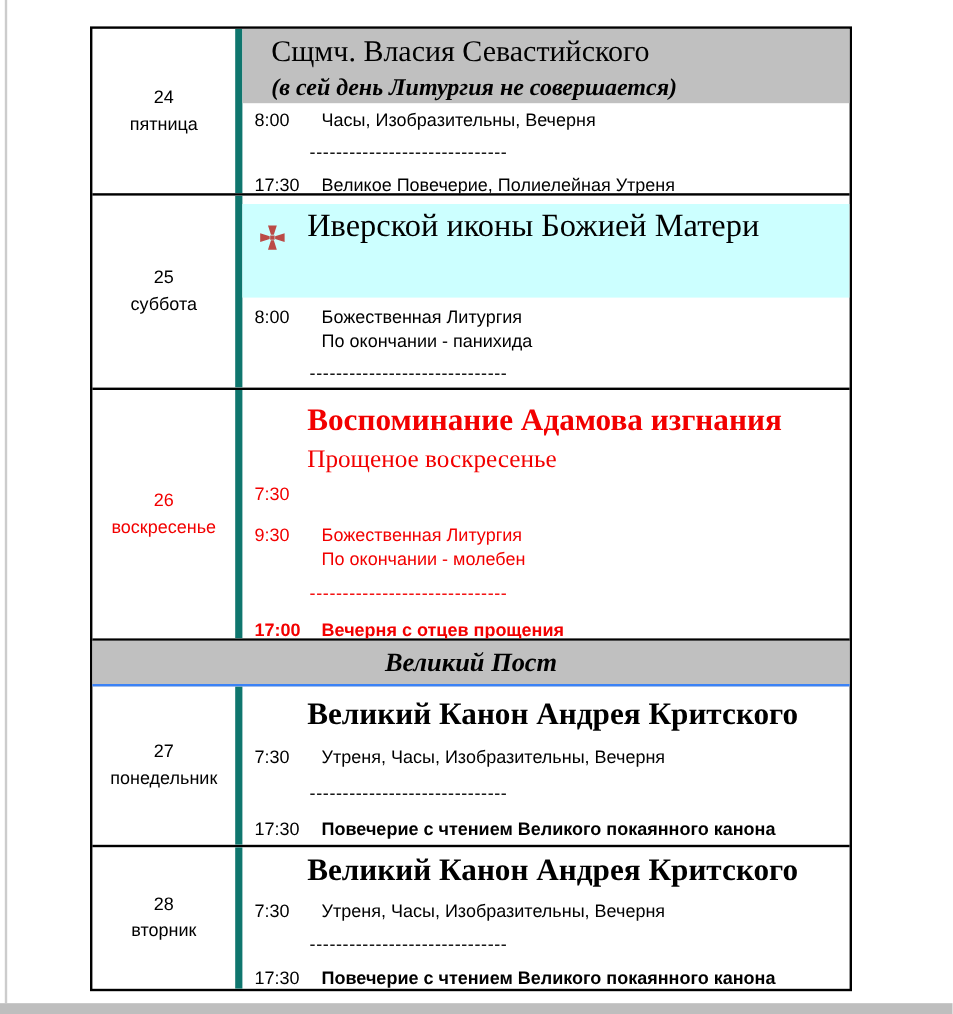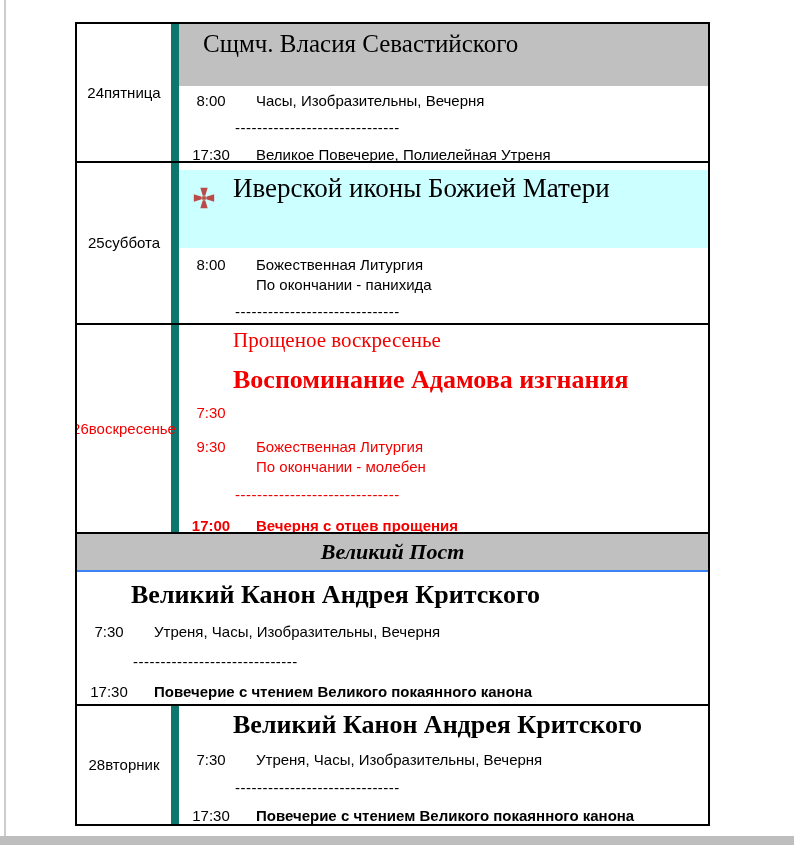--- a/index.html
+++ b/index.html
@@ -5,22 +5,22 @@
   html,body{margin:0;padding:0;background:#fff;}
   .sheet{position:relative;width:794px;height:845px;background:#ffffff;overflow:hidden;
          font-family:"Liberation Sans",sans-serif;color:#000;}
   .page-edge{position:absolute;left:4px;top:0;width:2px;height:836px;background:#cccccc;}
   .page-break{position:absolute;left:0;top:836px;width:794px;height:9px;background:#bebebe;}
 
   .cal{position:absolute;left:75px;top:22px;width:635px;box-sizing:border-box;
        border:2px solid #000;background:#fff;}
   .trow{display:flex;box-sizing:border-box;border-bottom:2px solid #000;overflow:hidden;}
   .trow:last-child{border-bottom:none;}
-  .date-cell{flex:none;width:102px;box-sizing:border-box;border-right:8px solid #0f766e;
-             display:flex;flex-direction:row;justify-content:center;align-items:center;
+  .date-cell{flex:none;width:125px;box-sizing:border-box;border-right:6px solid #0f766e;
+             display:flex;flex-direction:column;justify-content:center;align-items:center;
              font-size:15px;line-height:22px;text-align:center;}
   .svc-cell{flex:1;min-width:0;position:relative;}
   .red-row, .red-row .date-cell, .red-row .dashes{color:#f20000;}
   .bold{font-weight:bold;}
 
   .hdr-gray{height:62px;background:#c0c0c0;box-sizing:border-box;padding:3px 6px 0 24px;}
   .hg-title{font-family:"Liberation Serif",serif;font-size:25px;line-height:33px;white-space:nowrap;}
   .hg-sub{font-family:"Liberation Serif",serif;font-size:20px;line-height:27px;
           font-weight:bold;font-style:italic;white-space:nowrap;}
 
@@ -29,22 +29,22 @@
   .cross{position:absolute;left:12px;top:15px;width:26px;height:26px;}
   .hc-title{font-family:"Liberation Serif",serif;font-size:27px;line-height:33px;white-space:nowrap;}
   .hc-sub{font-family:"Liberation Serif",serif;font-size:20px;line-height:25px;white-space:nowrap;}
 
   .feast-line{font-family:"Liberation Serif",serif;margin-left:54px;white-space:nowrap;}
   .ft-big{font-size:26px;font-weight:bold;line-height:34px;}
   .ft-sub{font-size:21px;line-height:30px;}
 
   .events{padding-left:10px;}
   .event{display:flex;font-size:15px;line-height:21px;}
-  .time{flex:none;width:44px;text-align:center;white-space:nowrap;}
-  .ebody{margin-left:23px;min-width:0;}
+  .time{flex:none;width:44px;text-align:left;white-space:nowrap;}
+  .ebody{margin-left:12px;min-width:0;}
   .note{line-height:20px;}
   .dashes{margin-left:46px;font-size:15px;line-height:21px;letter-spacing:.5px;white-space:nowrap;}
 
   .banner-row{height:38px;box-sizing:border-box;border-bottom:2px solid #3b82f6;background:#c0c0c0;
               display:flex;align-items:center;justify-content:center;}
   .banner-text{font-family:"Liberation Serif",serif;font-size:22px;font-weight:bold;font-style:italic;}
 </style>
 </head>
 <body>
 
@@ -55,20 +55,21 @@
   <div class="cal">
 
     <div class="trow" style="height:139px">
       <div class="date-cell">
         <div>24</div>
         <div>пятница</div>
       </div>
       <div class="svc-cell">
         <div class="hdr-gray">
           <div class="hg-title">Сщмч. Власия Севастийского</div>
+          <div class="hg-sub">(в сей день Литургия не совершается)</div>
         </div>
         <div class="events">
           <div class="event" style="margin-top:4px">
             <span class="time">8:00</span>
             <span class="ebody"><span>Часы, Изобразительны, Вечерня</span></span>
           </div>
           <div class="dashes" style="margin-top:6px">------------------------------</div>
           <div class="event" style="margin-top:6px">
             <span class="time">17:30</span>
             <span class="ebody"><span>Великое Повечерие, Полиелейная Утреня</span></span>
@@ -111,22 +112,22 @@
         </div>
       </div>
     </div>
 
     <div class="trow red-row" style="height:209px">
       <div class="date-cell">
         <div>26</div>
         <div>воскресенье</div>
       </div>
       <div class="svc-cell">
+        <div class="feast-line ft-big" style="margin-top:8px">Воспоминание Адамова изгнания</div>
         <div class="feast-line ft-sub">Прощеное воскресенье</div>
-        <div class="feast-line ft-big" style="margin-top:8px">Воспоминание Адамова изгнания</div>
         <div class="events">
           <div class="event" style="margin-top:5px">
             <span class="time">7:30</span>
           </div>
           <div class="event" style="margin-top:13px">
             <span class="time">9:30</span>
             <span class="ebody">
               <span style="display:block">Божественная Литургия</span>
               <span class="note" style="display:block">По окончании - молебен</span>
             </span>
@@ -138,20 +139,24 @@
           </div>
         </div>
       </div>
     </div>
 
     <div class="banner-row">
       <span class="banner-text">Великий Пост</span>
     </div>
 
     <div class="trow" style="height:134px">
+      <div class="date-cell">
+        <div>27</div>
+        <div>понедельник</div>
+      </div>
       <div class="svc-cell">
         <div class="feast-line ft-big" style="margin-top:6px">Великий Канон Андрея Критского</div>
         <div class="events">
           <div class="event" style="margin-top:9px">
             <span class="time">7:30</span>
             <span class="ebody"><span>Утреня, Часы, Изобразительны, Вечерня</span></span>
           </div>
           <div class="dashes" style="margin-top:9px">------------------------------</div>
           <div class="event" style="margin-top:9px">
             <span class="time">17:30</span>

